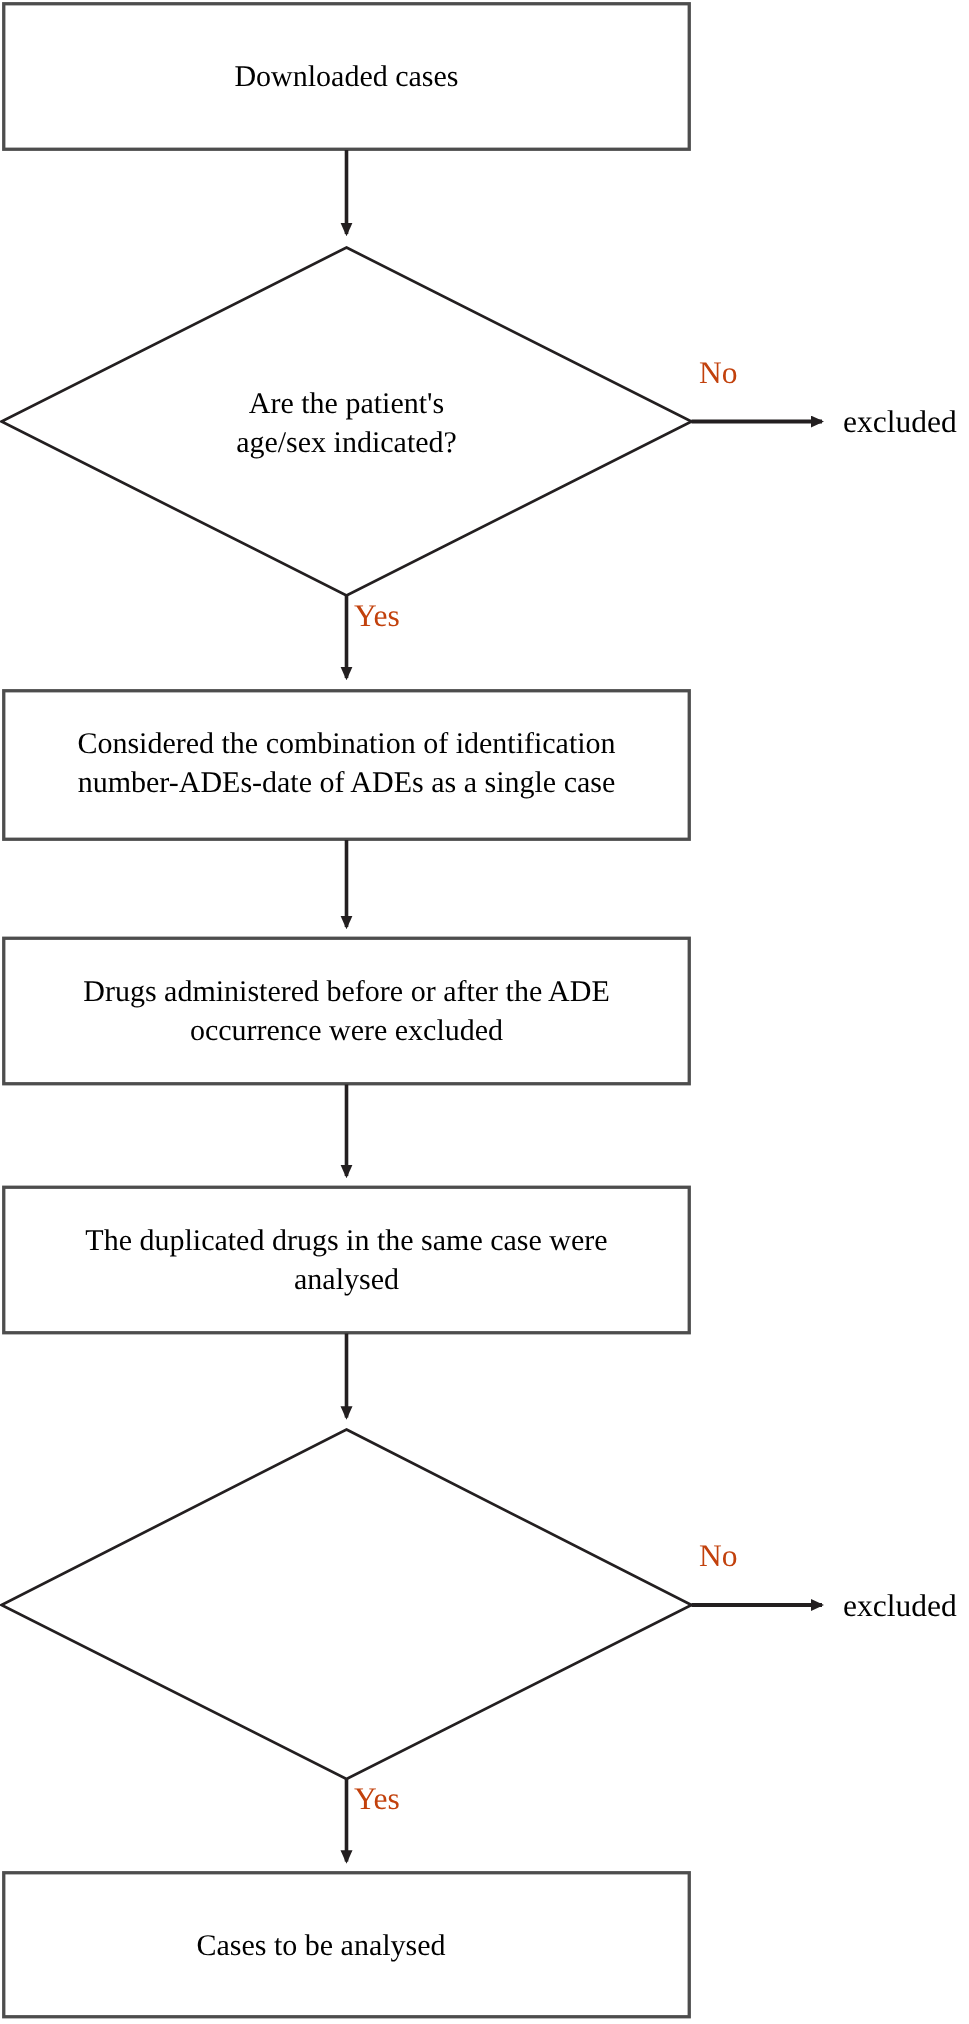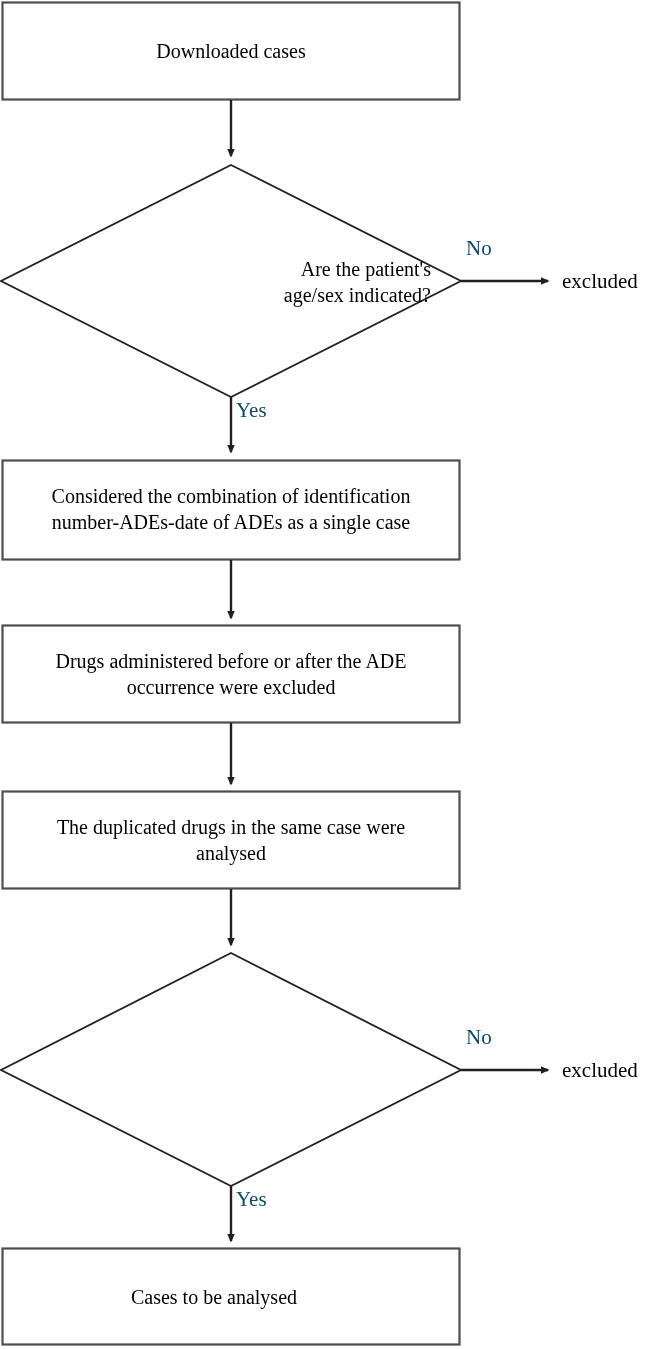--- a/index.html
+++ b/index.html
@@ -27,21 +27,21 @@
     text-align: center;
     color: #000000;
     font-family: "Liberation Serif", "DejaVu Serif", serif;
     font-size: 20px;
     line-height: 26px;
     white-space: pre-line;
     pointer-events: none;
   }
   .edge-label {
     position: absolute;
-    color: #0c4a6e;
+    color: #c2410c;
     font-family: "Liberation Serif", "DejaVu Serif", serif;
     font-size: 21px;
     line-height: 24px;
     white-space: nowrap;
   }
   .terminal-text {
     position: absolute;
     color: #000000;
     font-family: "Liberation Serif", "DejaVu Serif", serif;
     font-size: 21px;
@@ -87,21 +87,21 @@
 
     <line x1="461" y1="1070" x2="548" y2="1070" stroke="#231f20" stroke-width="2.6" marker-end="url(#arrowhead)"></line>
 
     <line x1="231" y1="1186" x2="231" y2="1241" stroke="#231f20" stroke-width="2.4" marker-end="url(#arrowhead)"></line>
 
     <rect x="2.5" y="1248.5" width="457" height="96" fill="#ffffff" stroke="#4d4d4d" stroke-width="2.2"></rect>
   </svg>
 
   <div class="node-text" style="left:2px; top:38px; width:458px;">Downloaded cases</div>
 
-  <div class="node-text" style="left:31px; top:256px; width:400px;text-align:right;">Are the patient's
+  <div class="node-text" style="left:31px; top:256px; width:400px;">Are the patient's
 age/sex  indicated?</div>
 
   <div class="node-text" style="left:8px; top:648px; width:446px;">Drugs administered  before or after the ADE
 occurrence were excluded</div>
 
   <div class="node-text" style="left:8px; top:483px; width:446px;">Considered the combination  of identification
 number-ADEs-date of ADEs as a single  case</div>
 
   <div class="node-text" style="left:8px; top:814px; width:446px;">The duplicated  drugs in  the same case were
 analysed</div>

